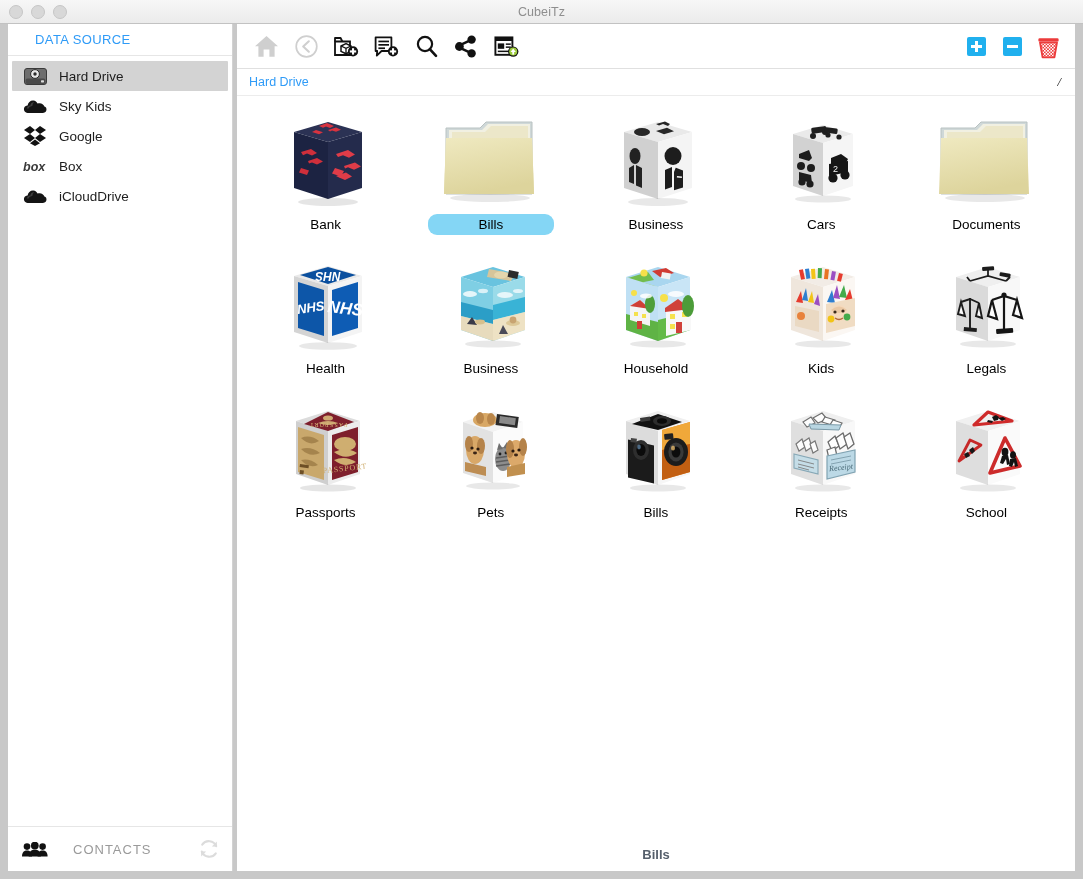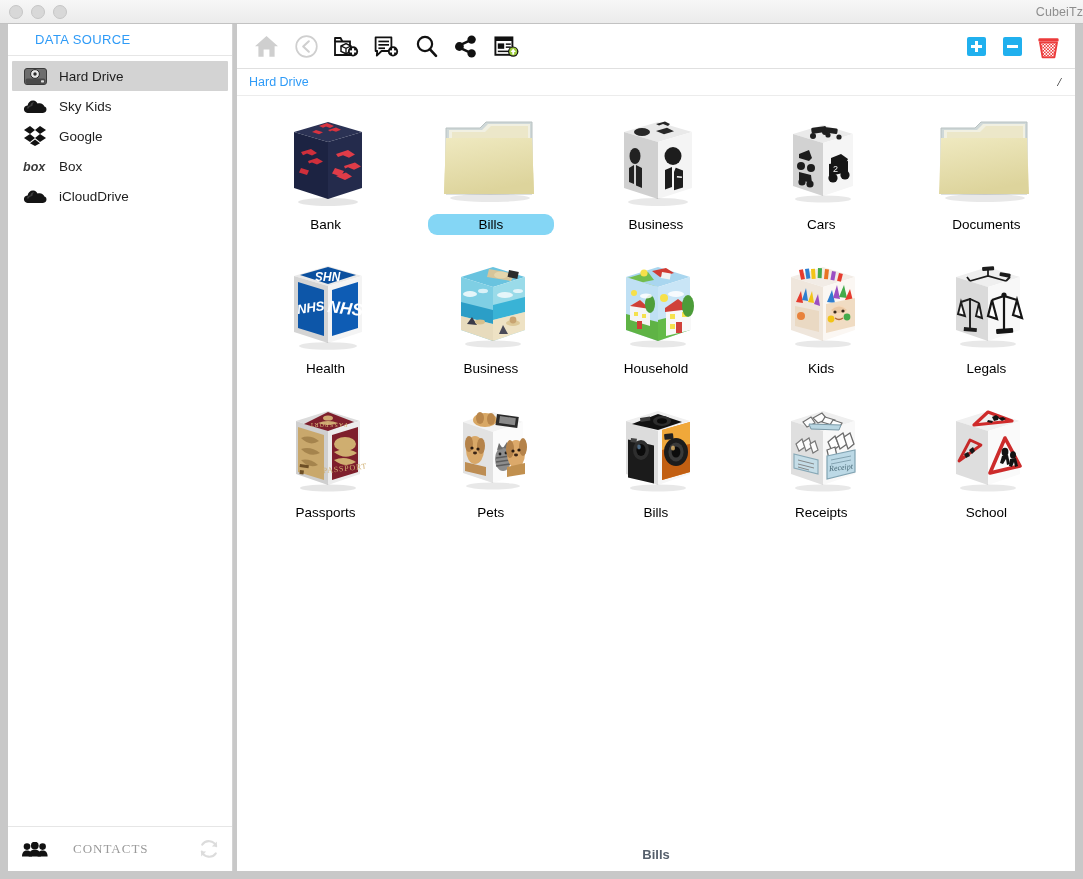--- a/index.html
+++ b/index.html
@@ -22,21 +22,21 @@
     background: linear-gradient(#f7f7f7, #ebebeb);
     border-bottom: 1px solid #c2c2c2;
     display: flex; align-items: center;
   }
   .traffic { display: flex; gap: 8px; margin-left: 9px; }
   .tl-dot {
     width: 12px; height: 12px; border-radius: 50%;
     background: #d8d8d8; border: 1px solid #c6c6c6;
   }
   .title-text {
-    position: absolute; left: 0; right: 0; text-align: right;
+    position: absolute; left: 0; right: 0; text-align: center;
     font-size: 12.5px; color: #8e8e8e; letter-spacing: .1px;
   }
 
   
   .sidebar {
     position: absolute; left: 8px; top: 24px;
     width: 224px; height: 847px;
     background: #ffffff;
     border-right: 1px solid #d2d2d2;
     display: flex; flex-direction: column;
@@ -67,21 +67,20 @@
   .sidebar-footer {
     height: 44px;
     border-top: 1px solid #e6e6e6;
     display: flex; align-items: center;
     padding: 0 12px 0 14px;
   }
   .contacts-label {
     flex: 1; margin-left: 14px;
     font-size: 13px; color: #9a9a9a;
     letter-spacing: 1px;
-    font-family: Liberation Serif, serif;
   }
 
   
   .main {
     position: absolute; left: 237px; top: 24px;
     width: 838px; height: 847px;
     background: #ffffff;
     display: flex; flex-direction: column;
   }
   .toolbar {

